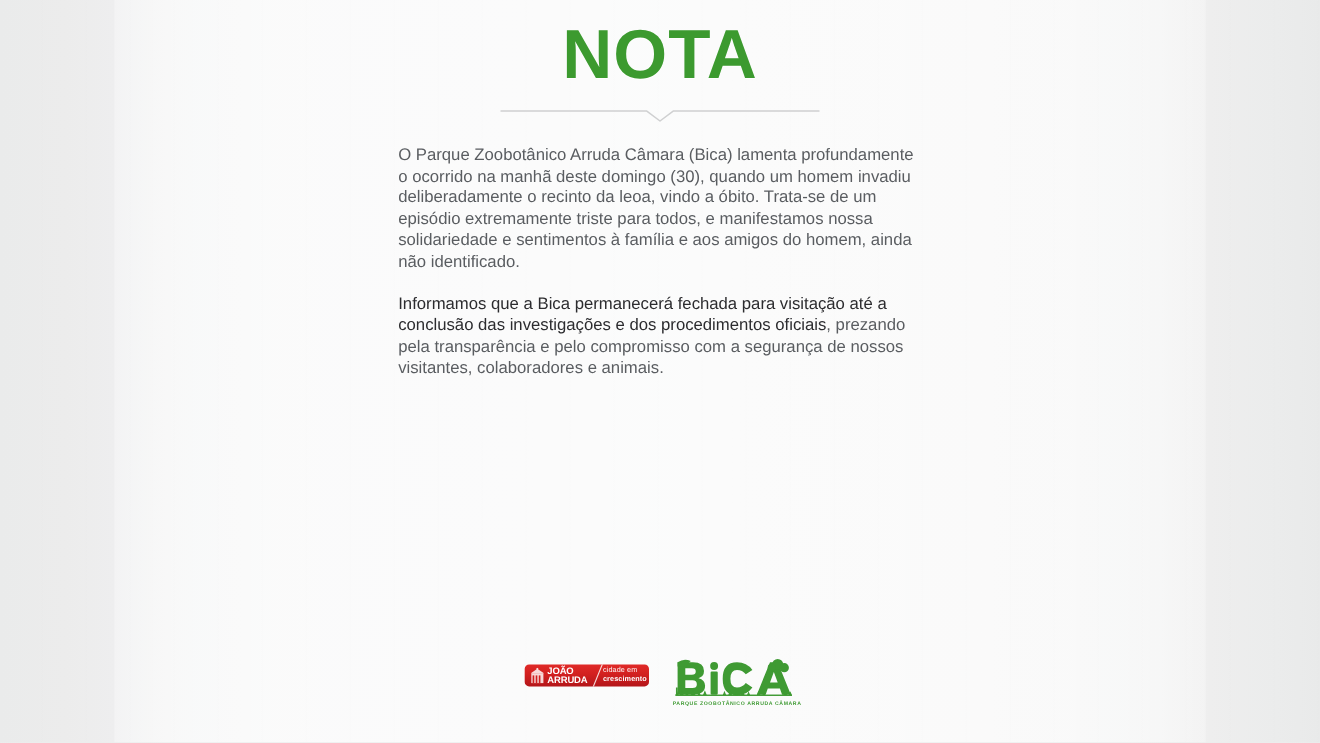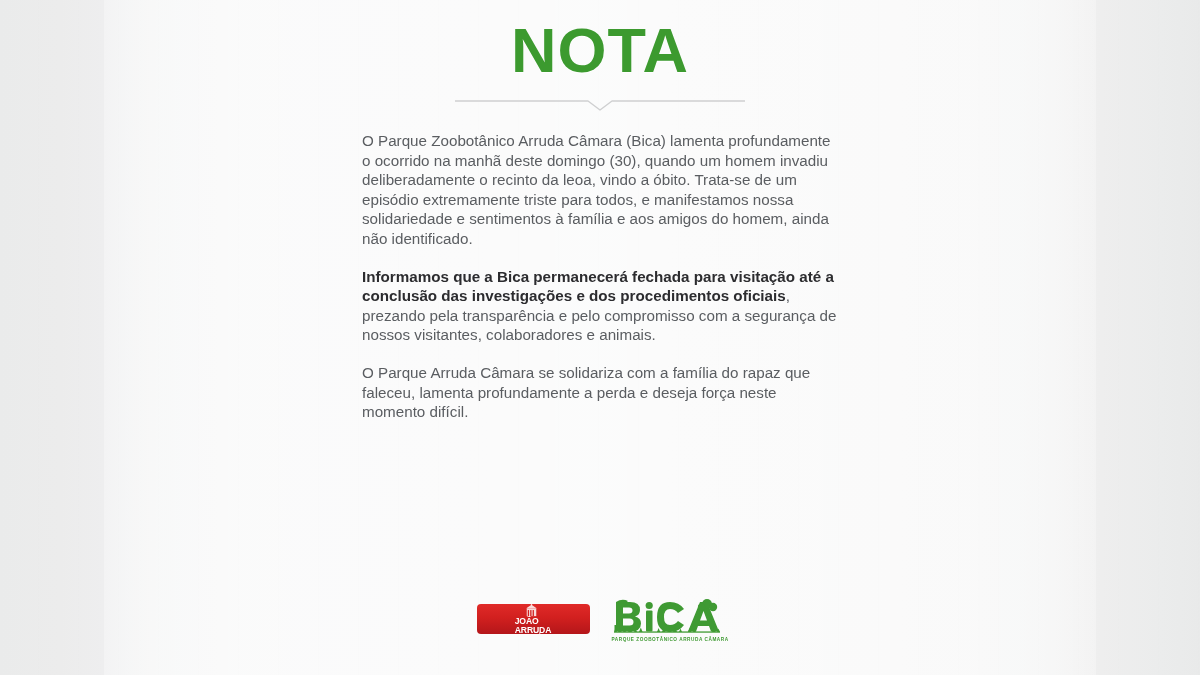--- a/index.html
+++ b/index.html
@@ -96,50 +96,49 @@
     left: 362px;
     width: 476px;
     text-align: left;
     color: #5a5d61;
     font-size: 15.2px;
     line-height: 19.6px;
   }
   .para { margin: 0 0 18px 0; }
   .para:last-child { margin-bottom: 0; }
   .strong {
-    font-weight: 700;
+    font-weight: 400;
     color: #2c2c2f;
   }
 
   
   .logos {
     position: absolute;
     left: 0;
     top: 596px;
     width: 1200px;
     display: flex;
     justify-content: center;
     align-items: flex-start;
     gap: 22px;
   }
 
   
   .jp-logo {
     width: 113px;
-    height: 30px;
+    height: 20px;
     margin-top: 8px;
     border-radius: 4px;
     background: linear-gradient(180deg, #e02a28 0%, #d2201f 45%, #b4161a 100%);
     display: flex;
     align-items: center;
     padding: 0 5px;
     box-sizing: border-box;
     position: relative;
     overflow: hidden;
-    flex-direction: column;
   }
   .jp-crest {
     width: 13px;
     height: 15px;
     flex: 0 0 13px;
     margin-right: 3px;
     opacity: .92;
   }
   .jp-words {
     display: flex;
@@ -213,21 +212,20 @@
       </svg>
     </div>
 
     <div class="body-text">
       <p class="para">O Parque Zoobotânico Arruda Câmara (Bica) lamenta profundamente o ocorrido na manhã deste domingo (30), quando um homem invadiu deliberadamente o recinto da leoa, vindo a óbito. Trata-se de um episódio extremamente triste para todos, e manifestamos nossa solidariedade e sentimentos à família e aos amigos do homem, ainda não identificado.</p>
 
 
       <p class="para"><span class="strong">Informamos que a Bica permanecerá fechada para visitação até a conclusão das investigações e dos procedimentos oficiais</span><span>, prezando pela transparência e pelo compromisso com a segurança de nossos visitantes, colaboradores e animais.</span></p>
 
 
-      <p class="para">O Parque Arruda Câmara se solidariza com a família do rapaz que faleceu, lamenta profundamente a perda e deseja força neste momento difícil.</p>
     </div>
 
     <div class="logos">
 
       <div class="jp-logo">
         <svg class="jp-crest" viewBox="0 0 13 15" xmlns="http://www.w3.org/2000/svg">
           <rect x="1" y="5" width="11" height="9" fill="#ffffff" opacity=".9"></rect>
           <rect x="2.2" y="7" width="1.5" height="7" fill="#d2201f"></rect>
           <rect x="5" y="7" width="1.5" height="7" fill="#d2201f"></rect>
           <rect x="7.8" y="7" width="1.5" height="7" fill="#d2201f"></rect>

